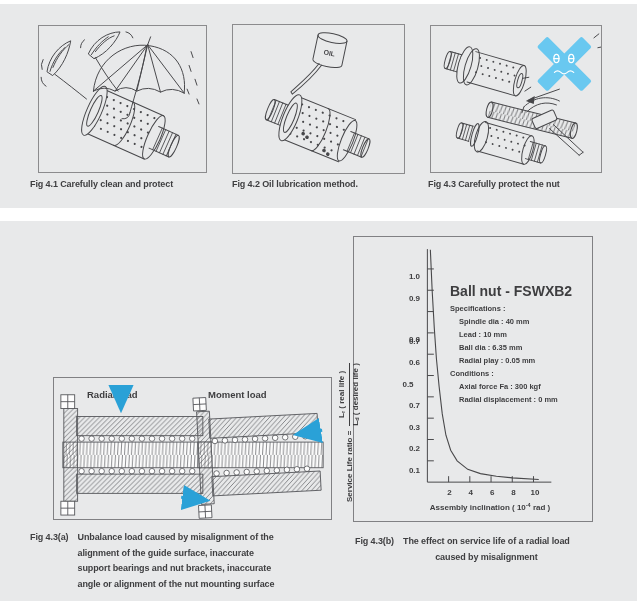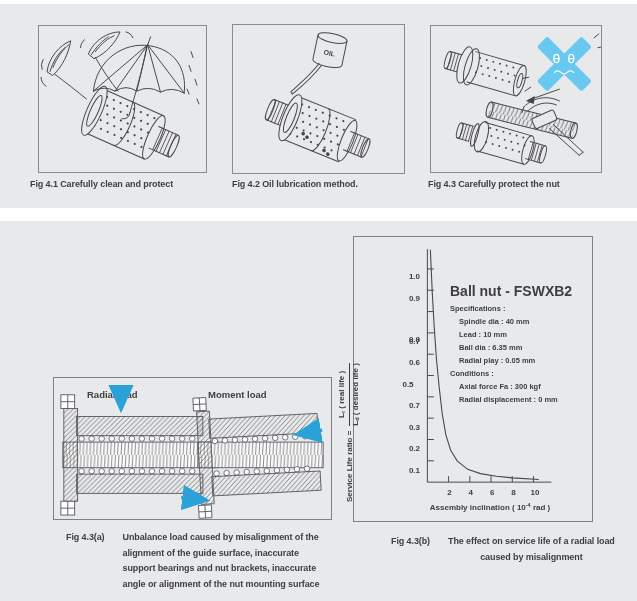--- a/index.html
+++ b/index.html
@@ -3,21 +3,21 @@
 <meta charset="utf-8">
 <style>
   html,body{margin:0;padding:0;background:#ffffff;}
   .page{position:relative;width:637px;height:601px;background:#ffffff;overflow:hidden;
         font-family:"Liberation Sans",sans-serif;color:#3e3e40;}
   .panel{position:absolute;left:0;width:637px;background:#e8e9ea;}
   #panel-top{top:4px;height:204px;}
   #panel-bottom{top:221px;height:380px;}
   .figbox{position:absolute;border:1px solid #8b8b8d;box-sizing:border-box;}
   .cap{position:absolute;font:700 9px/12px "Liberation Sans",sans-serif;color:#3e3e40;letter-spacing:-0.1px;white-space:nowrap;}
-  .capwrap{position:absolute;display:flex;gap:18px;font:700 9px/15.5px "Liberation Sans",sans-serif;color:#3e3e40;letter-spacing:-0.1px;margin-left:36px;}
+  .capwrap{position:absolute;display:flex;gap:9px;font:700 9px/15.5px "Liberation Sans",sans-serif;color:#3e3e40;letter-spacing:-0.1px;}
   .capwrap .pfx{white-space:nowrap;}
   .capwrap .lines div{white-space:nowrap;}
   .loadlab{position:absolute;font:700 9.5px/11px "Liberation Sans",sans-serif;color:#3e3e40;}
   
   #chartbox{position:absolute;left:353px;top:236px;width:240px;height:286px;border:1px solid #808083;box-sizing:border-box;}
   #chart-svg{position:absolute;left:0;top:0;}
   .ytl{position:absolute;right:0;width:24px;text-align:right;font:700 8px/10px "Liberation Sans",sans-serif;color:#3e3e40;}
   #yticks{position:absolute;left:42px;top:8px;width:24px;height:286px;}
   .xtl{position:absolute;width:16px;text-align:center;font:700 8px/10px "Liberation Sans",sans-serif;color:#3e3e40;}
   #xticks{position:absolute;left:0;top:251px;width:240px;}

